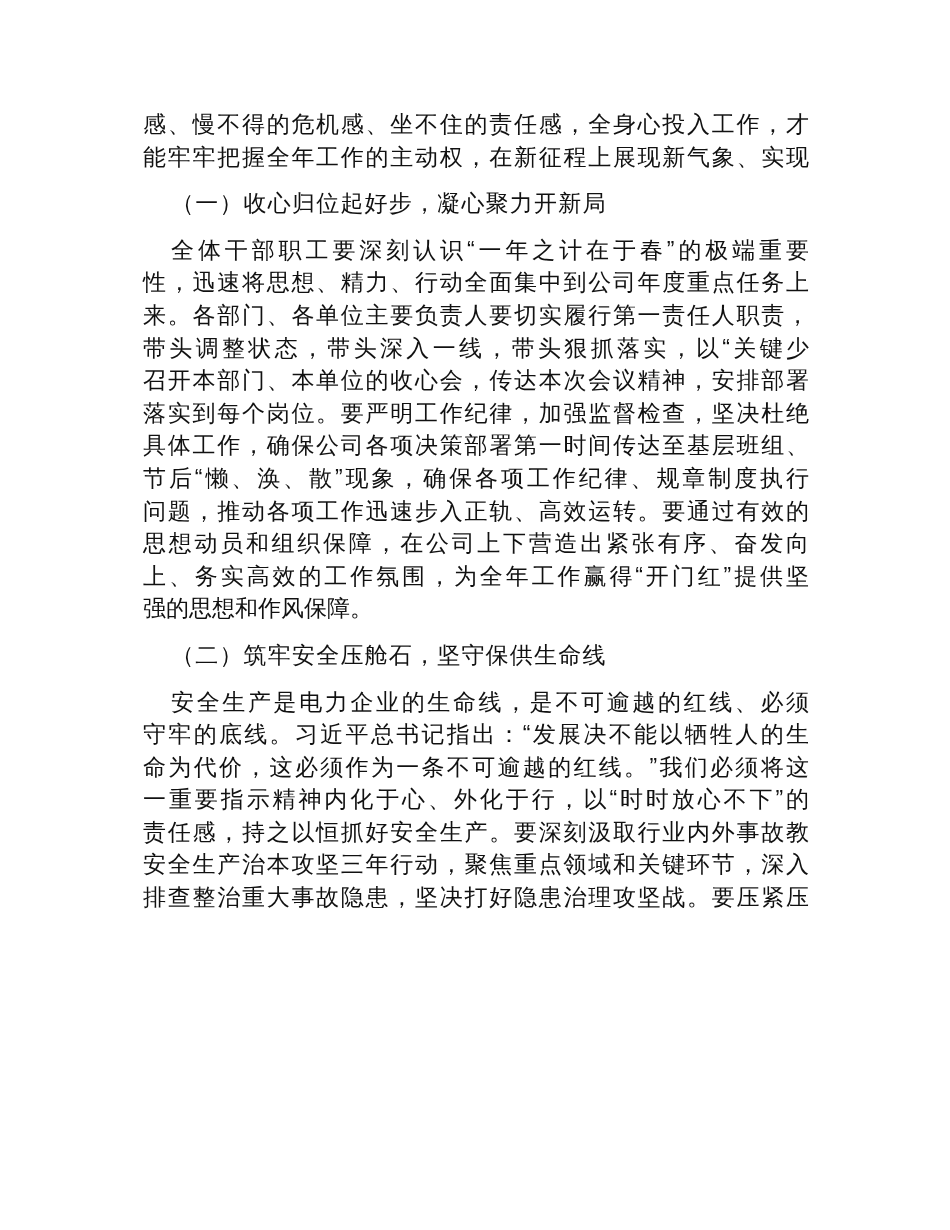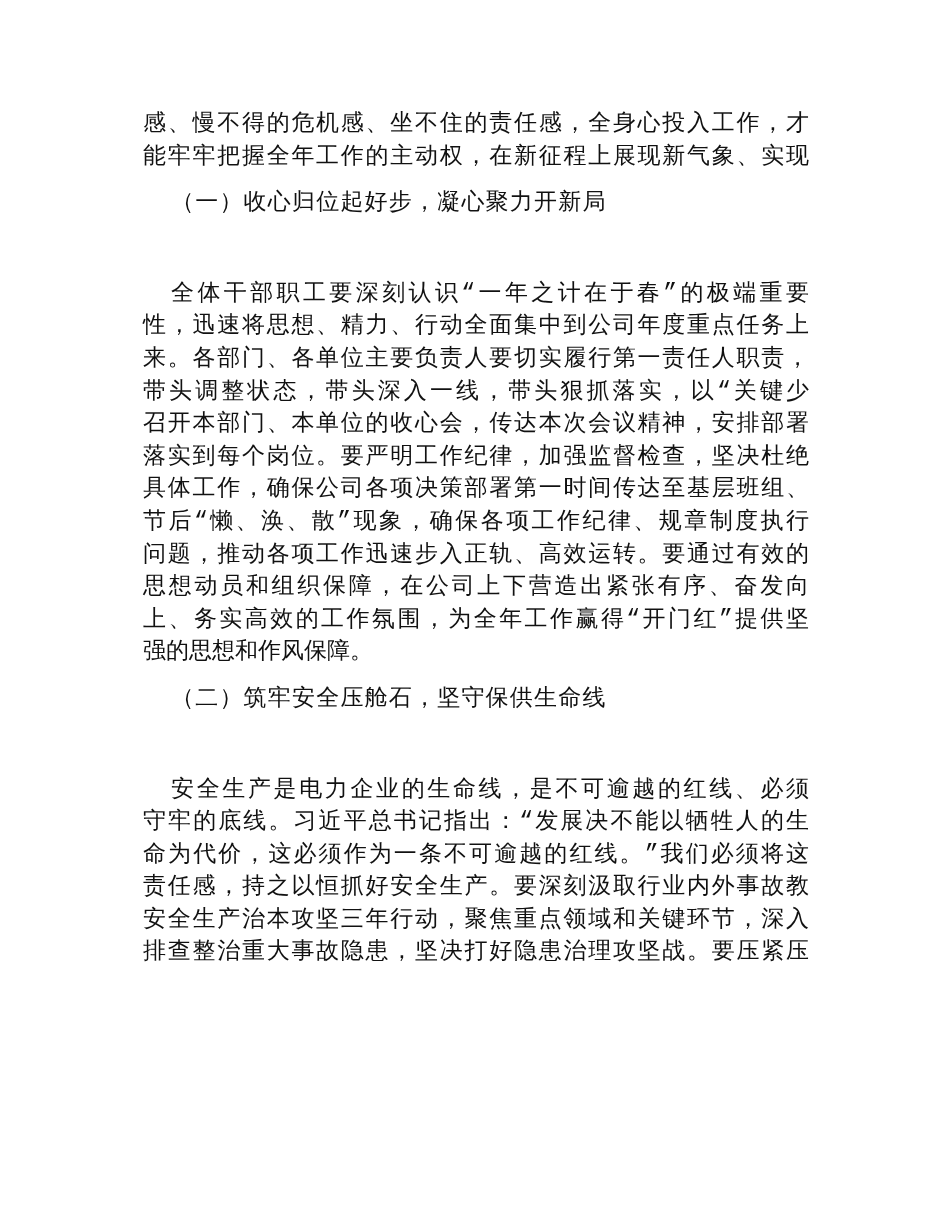--- a/index.html
+++ b/index.html
@@ -2,21 +2,21 @@
 <html><head>
 <meta charset="utf-8">
 <style>
   html, body { margin: 0; padding: 0; background: #ffffff; }
   body { width: 950px; height: 1230px; position: relative; overflow: hidden; }
   .page {
     position: absolute;
     left: 143px;
     top: 108px;
     width: 666px;
-    font-family: Liberation Mono, monospace;
+    font-family: Liberation Sans, sans-serif;
     font-size: 23px;
     color: #111111;
   }
   .line {
     display: block;
     height: 32.6px;
     line-height: 32.6px;
     white-space: nowrap;
     text-align: justify;
     text-align-last: justify;
@@ -25,21 +25,21 @@
   .line.last { text-align-last: left; }
   .heading-line {
     display: block;
     height: 32.6px;
     line-height: 32.6px;
     white-space: nowrap;
     padding-left: 28px;
     text-align-last: left;
     letter-spacing: 1.2px;
   }
-  .indent { padding-left: 28px; margin-top: 44px; }
+  .indent { padding-left: 28px; }
   .gap { height: 14px; }
 </style>
 </head>
 <body>
 
 <div class="page">
 
   <div>
     <span class="line">感、慢不得的危机感、坐不住的责任感，全身心投入工作，才</span>
     <span class="line">能牢牢把握全年工作的主动权，在新征程上展现新气象、实现</span>
@@ -65,18 +65,19 @@
   </div>
 
   <div class="gap"></div>
   <span class="heading-line">（二）筑牢安全压舱石，坚守保供生命线</span>
   <div class="gap"></div>
 
   <div>
     <span class="line indent">安全生产是电力企业的生命线，是不可逾越的红线、必须</span>
     <span class="line">守牢的底线。习近平总书记指出：“发展决不能以牺牲人的生</span>
     <span class="line">命为代价，这必须作为一条不可逾越的红线。”我们必须将这</span>
+    <span class="line">一重要指示精神内化于心、外化于行，以“时时放心不下”的</span>
     <span class="line">责任感，持之以恒抓好安全生产。要深刻汲取行业内外事故教</span>
     <span class="line">安全生产治本攻坚三年行动，聚焦重点领域和关键环节，深入</span>
     <span class="line">排查整治重大事故隐患，坚决打好隐患治理攻坚战。要压紧压</span>
   </div>
 
 </div>
 
 </body></html>

